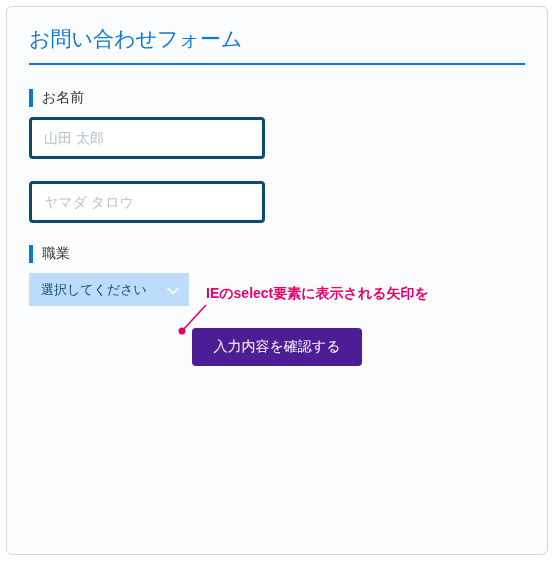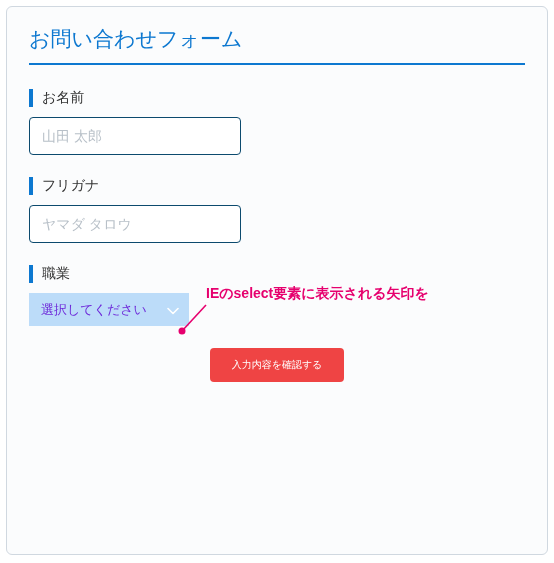--- a/index.html
+++ b/index.html
@@ -37,42 +37,42 @@
       margin-bottom: 10px;
     }
     .label-bar {
       display: inline-block;
       width: 4px;
       height: 18px;
       background: #0d78d0;
       margin-right: 9px;
     }
     .text-input {
-      width: 212px;
+      width: 236px;
       padding: 10px 12px;
       font-size: 14px;
-      border: 1px solid #0c4a6e;
+      border: 3px solid #0c4a6e;
       border-radius: 4px;
       color: #333;
       background: #fff;
     }
     .text-input::placeholder { color: #b8c0c8; }
     .select-wrap {
       position: relative;
       display: inline-block;
       width: 160px;
     }
     .select-input {
       width: 100%;
       padding: 9px 32px 9px 12px;
       font-size: 13px;
       background: #bcdcf9;
       border: none;
       border-radius: 0;
-      color: #6d28d9;
+      color: #0c4a6e;
       appearance: none;
       -webkit-appearance: none;
       cursor: pointer;
     }
     .select-chevron {
       position: absolute;
       right: 10px;
       top: 50%;
       transform: translateY(-50%);
       pointer-events: none;
@@ -88,23 +88,23 @@
       background: #fff;
       resize: vertical;
       overflow-y: scroll;
     }
     .textarea-input::placeholder { color: #b8c0c8; }
     .submit-row {
       text-align: center;
       margin-top: 18px;
     }
     .submit-button {
-      background: #ef4444;
+      background: #4c1d95;
       color: #fff;
-      font-size: 10px;
+      font-size: 14px;
       border: none;
       border-radius: 4px;
       padding: 10px 22px;
       cursor: pointer;
     }
     .annotation {
       position: absolute;
       left: 174px;
       top: 270px;
       width: 320px;
@@ -136,24 +136,20 @@
 
   <div class="field-group">
     <div class="field-label">
       <span class="label-bar"></span>
       <span>お名前</span>
     </div>
     <input type="text" class="text-input" placeholder="山田 太郎" style="">
   </div>
 
   <div class="field-group">
-    <div class="field-label">
-      <span class="label-bar"></span>
-      <span>フリガナ</span>
-    </div>
     <input type="text" class="text-input" placeholder="ヤマダ タロウ" style="">
   </div>
 
   <div class="field-group">
     <div class="field-label">
       <span class="label-bar"></span>
       <span>職業</span>
     </div>
     <div class="select-wrap">
       <select class="select-input">

